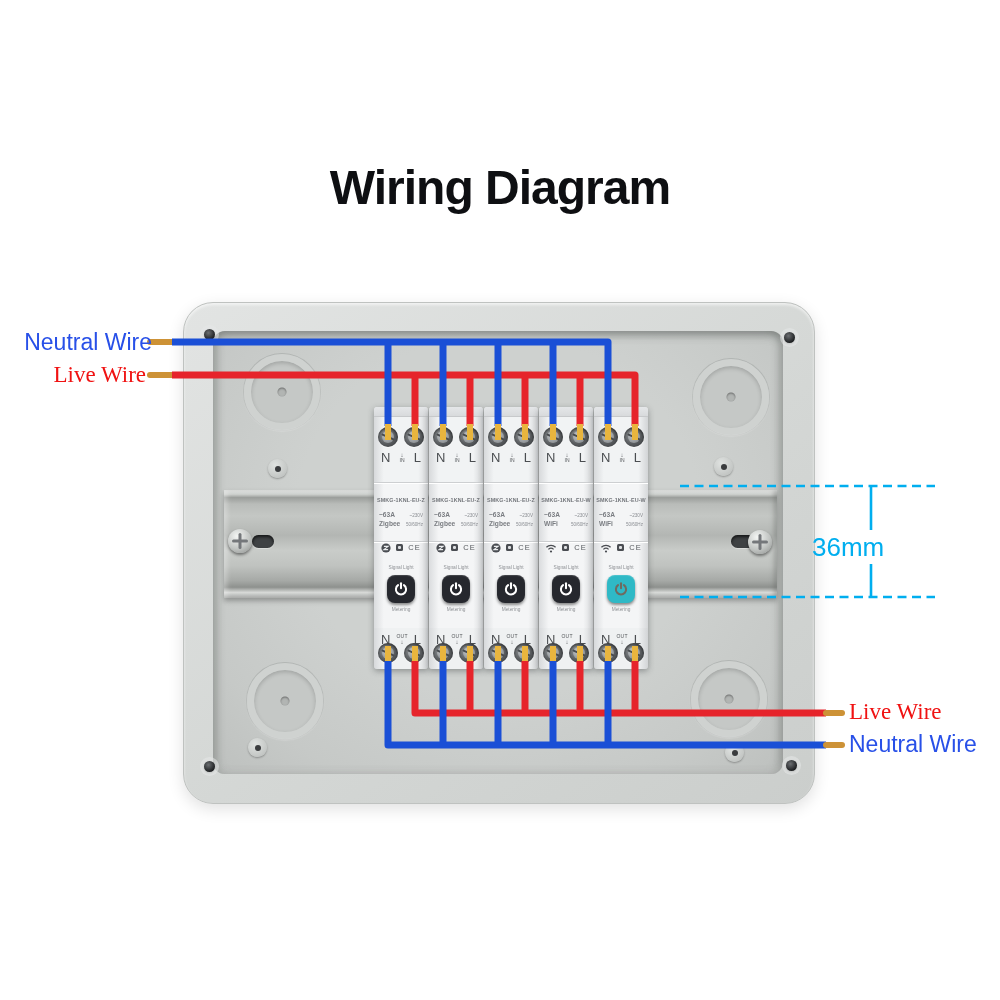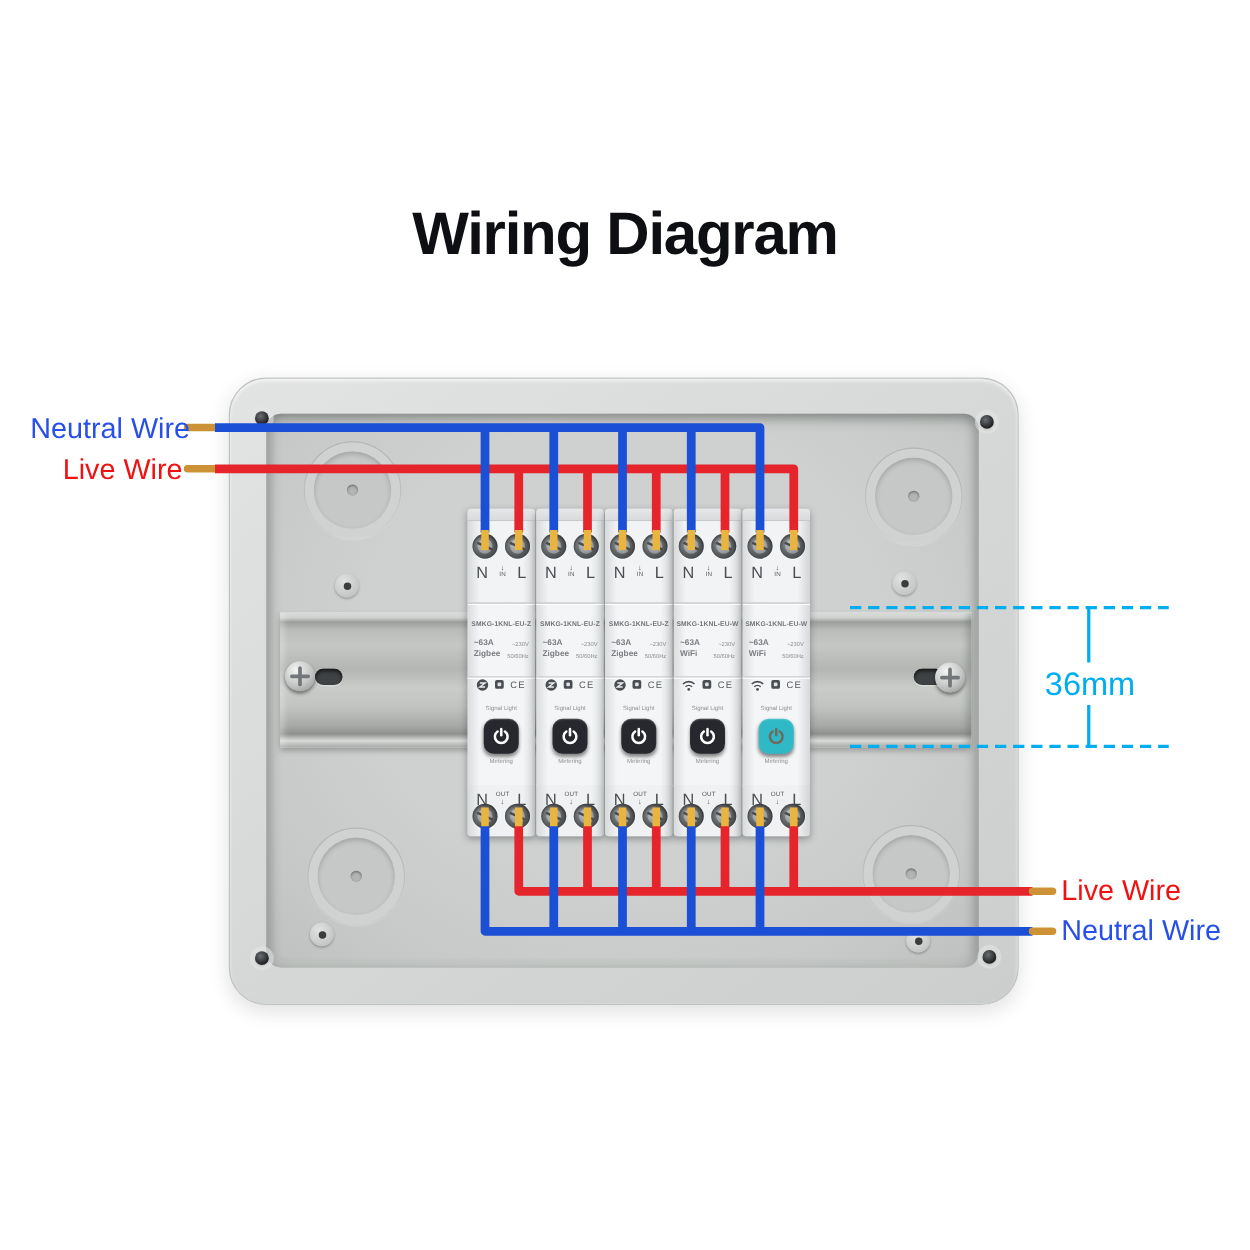--- a/index.html
+++ b/index.html
@@ -113,22 +113,22 @@
   .w-red{stroke:var(--live-wire,#e6242b);stroke-width:7;fill:none;stroke-linejoin:round;stroke-linecap:butt;}
   .w-blue{stroke:var(--neutral-wire,#1a4fd6);stroke-width:7;fill:none;stroke-linejoin:round;stroke-linecap:butt;}
   .w-copper{stroke:var(--copper,#cd9236);stroke-width:6;fill:none;stroke-linecap:round;}
   .w-tip{stroke:var(--wire-tip-yellow,#e9b53e);stroke-width:6;fill:none;stroke-linecap:butt;}
   .dim{stroke:var(--dimension-cyan,#00aeef);stroke-width:2.6;fill:none;}
   .dash{stroke-dasharray:9 5.5;}
 
   
   .wlabel{position:absolute;z-index:7;font-size:23px;white-space:nowrap;}
   .lbl-blue{color:var(--neutral-label-text,#2850e8);text-align:right;}
-  .lbl-red{color:var(--live-label-text,#f01212);}
-  .dimlabel{position:absolute;z-index:7;width:120px;left:812px;top:532px;text-align:center;
+  .lbl-red{color:var(--live-label-text,#f01212);font-family:Liberation Serif, serif;}
+  .dimlabel{position:absolute;z-index:7;width:120px;left:812px;top:532px;
             font-size:26px;color:var(--dimension-cyan,#00aeef);}
 </style>
 </head>
 <body>
 
 <div class="canvas">
 
   <div class="title">Wiring Diagram</div>
 
   <div class="box"></div>

